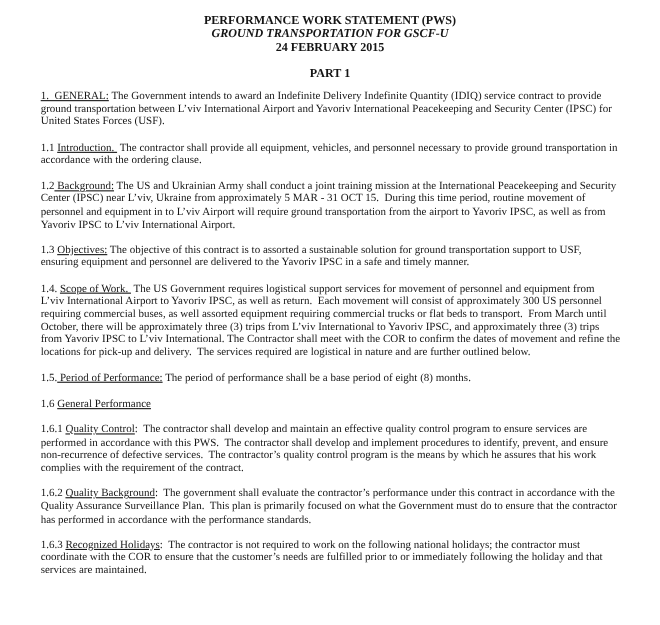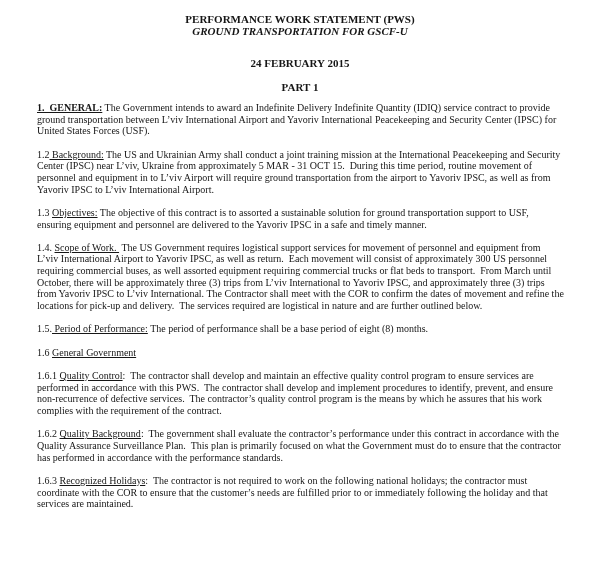--- a/index.html
+++ b/index.html
@@ -10,49 +10,50 @@
     background: #ffffff;
     color: #161616;
     font-family: "Liberation Serif", "DejaVu Serif", serif;
     overflow: hidden;
     box-sizing: border-box;
   }
   .doc-header { text-align: center; padding-top: 13px; }
   .doc-header > div { line-height: 12px; }
   .title    { font-size: 11px; font-weight: bold; }
   .subtitle { font-size: 11px; font-weight: bold; font-style: italic; }
-  .date     { font-size: 11px; font-weight: bold; margin-top: 20px; }
+  .date     { font-size: 11px; font-weight: bold; margin-top: 0; }
   .part     { font-size: 11px; font-weight: bold; margin-top: 12px; }
   .doc-body {
     margin: 9px 36px 0 37px;
     font-size: 10px;
     line-height: 11.65px;
     text-align: left;
   }
   .doc-body p {
     margin: 0 0 11.65px 0;
     white-space: pre-wrap;
   }
   .u { text-decoration: underline; }
-  .b { font-weight: bold; }
+  .b { font-weight: normal; }
 </style>
 </head>
 <body>
 
 <div class="page">
   <header class="doc-header">
     <div class="title">PERFORMANCE WORK STATEMENT (PWS)</div>
     <div class="subtitle">GROUND TRANSPORTATION FOR GSCF-U</div>
     <div class="date">24 FEBRUARY 2015</div>
     <div class="part">PART 1</div>
   </header>
   <main class="doc-body">
     <p><span class="u b">1.  GENERAL:</span><span></span><span> The Government intends to award an Indefinite Delivery Indefinite Quantity (IDIQ) service contract to provide ground transportation between L’viv International Airport and Yavoriv International Peacekeeping and Security Center (IPSC) for United States Forces (USF).</span></p>
+    <p><span>1.1 </span><span class="u">Introduction.&nbsp;</span><span></span><span> The contractor shall provide all equipment, vehicles, and personnel necessary to provide ground transportation in accordance with the ordering clause.</span></p>
     <p><span>1.2</span><span class="u">&nbsp;Background:</span><span></span><span> The US and Ukrainian Army shall conduct a joint training mission at the International Peacekeeping and Security Center (IPSC) near L’viv, Ukraine from approximately 5 MAR - 31 OCT 15.  During this time period, routine movement of personnel and equipment in to L’viv Airport will require ground transportation from the airport to Yavoriv IPSC, as well as from Yavoriv IPSC to L’viv International Airport.</span></p>
     <p><span>1.3 </span><span class="u">Objectives:</span><span></span><span> The objective of this contract is to assorted a sustainable solution for ground transportation support to USF, ensuring equipment and personnel are delivered to the Yavoriv IPSC in a safe and timely manner.</span></p>
     <p><span>1.4. </span><span class="u">Scope of Work.&nbsp;</span><span></span><span> The US Government requires logistical support services for movement of personnel and equipment from L’viv International Airport to Yavoriv IPSC, as well as return.  Each movement will consist of approximately 300 US personnel requiring commercial buses, as well assorted equipment requiring commercial trucks or flat beds to transport.  From March until October, there will be approximately three (3) trips from L’viv International to Yavoriv IPSC, and approximately three (3) trips from Yavoriv IPSC to L’viv International. The Contractor shall meet with the COR to confirm the dates of movement and refine the locations for pick-up and delivery.  The services required are logistical in nature and are further outlined below.</span></p>
     <p><span>1.5.</span><span class="u">&nbsp;Period of Performance:</span><span></span><span> The period of performance shall be a base period of eight (8) months.</span></p>
-    <p><span>1.6 </span><span class="u">General Government</span><span></span><span></span></p>
+    <p><span>1.6 </span><span class="u">General Performance</span><span></span><span></span></p>
     <p><span>1.6.1 </span><span class="u">Quality Control</span><span>:</span><span>  The contractor shall develop and maintain an effective quality control program to ensure services are performed in accordance with this PWS.  The contractor shall develop and implement procedures to identify, prevent, and ensure non-recurrence of defective services.  The contractor’s quality control program is the means by which he assures that his work complies with the requirement of the contract.</span></p>
     <p><span>1.6.2 </span><span class="u">Quality Background</span><span>:</span><span>  The government shall evaluate the contractor’s performance under this contract in accordance with the Quality Assurance Surveillance Plan.  This plan is primarily focused on what the Government must do to ensure that the contractor has performed in accordance with the performance standards.</span></p>
     <p><span>1.6.3 </span><span class="u">Recognized Holidays</span><span>:</span><span>  The contractor is not required to work on the following national holidays; the contractor must coordinate with the COR to ensure that the customer’s needs are fulfilled prior to or immediately following the holiday and that services are maintained.</span></p>
   </main>
 </div>
 
 </body></html>

